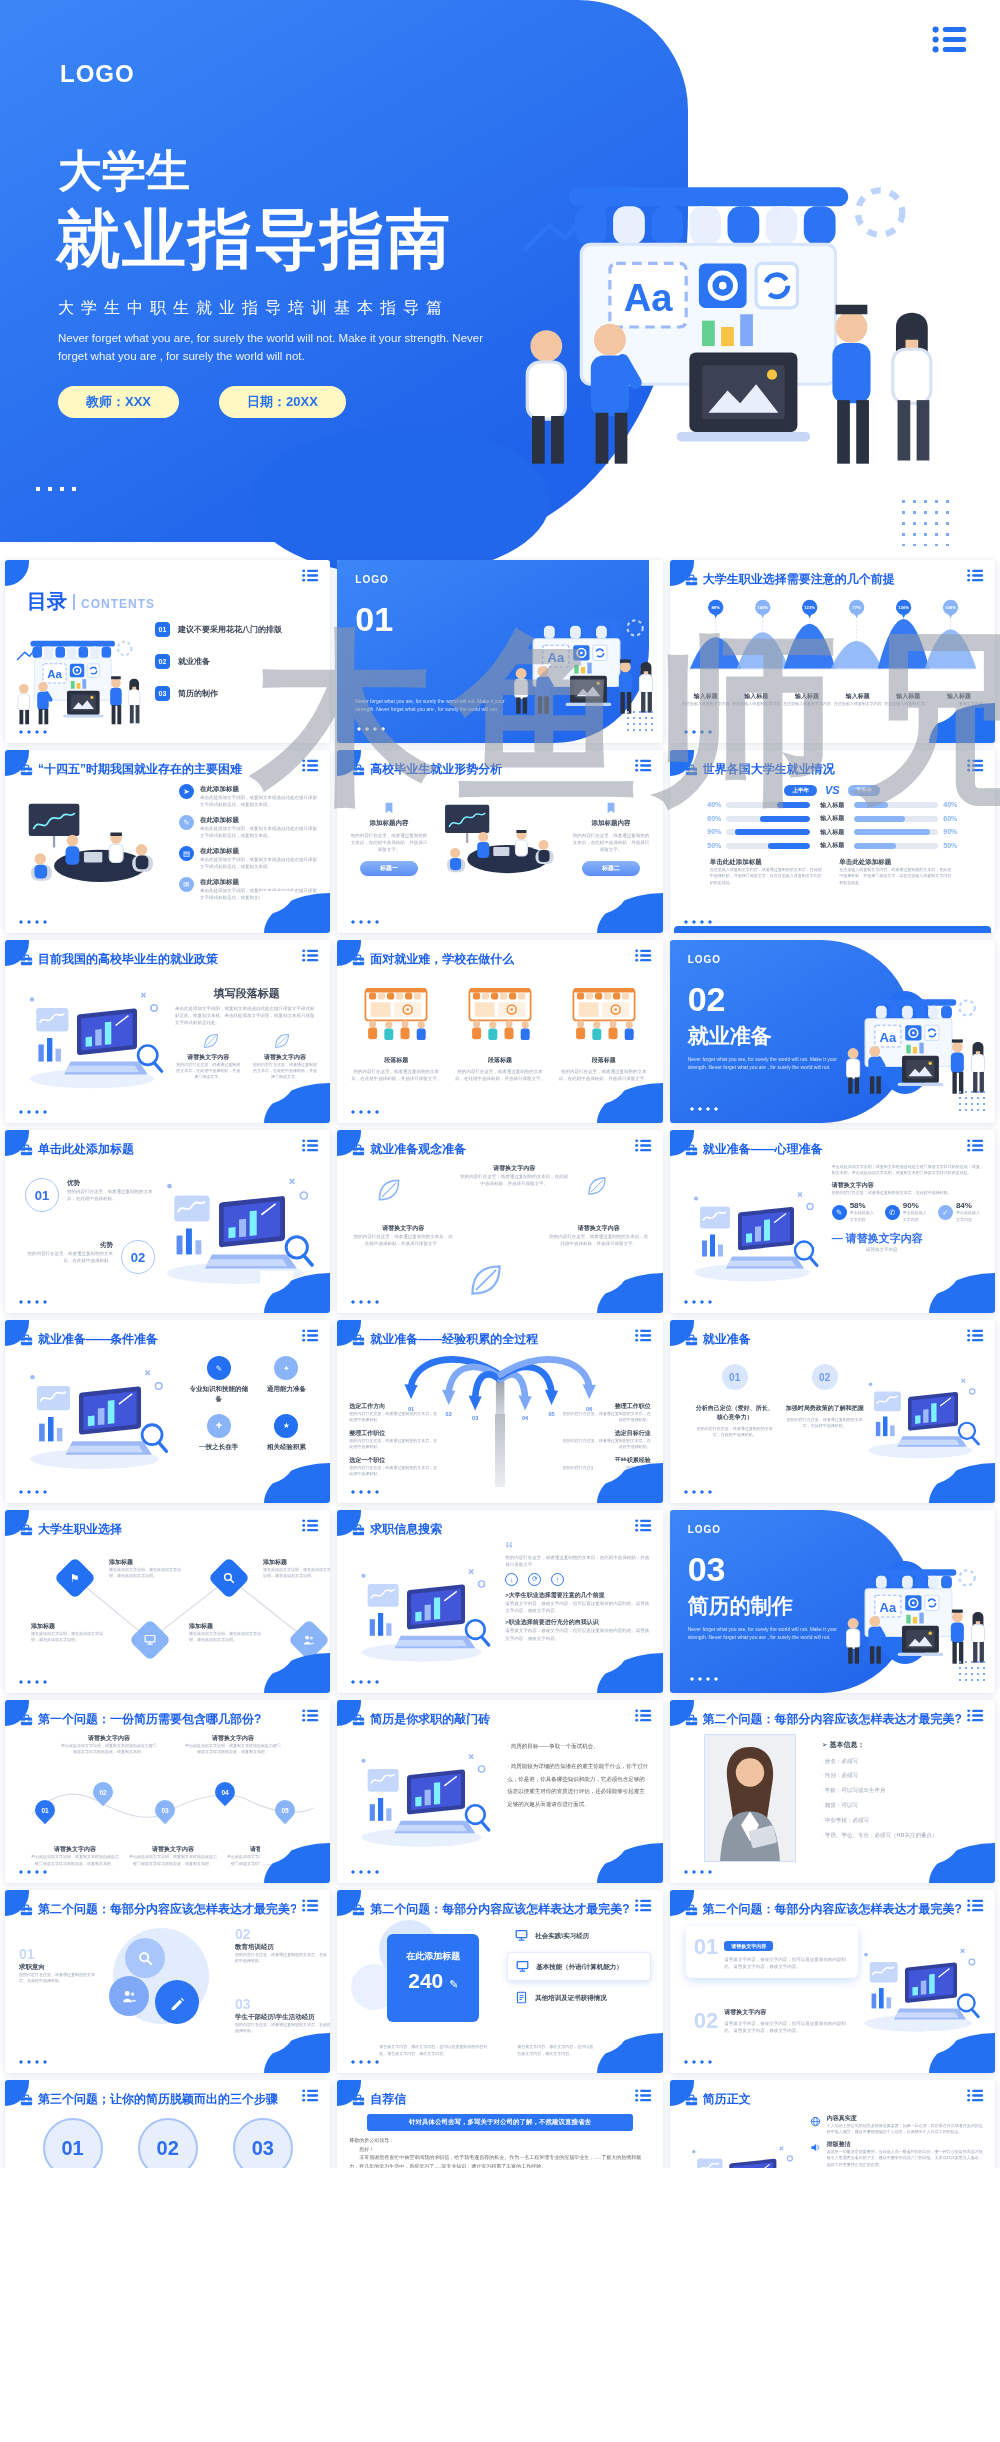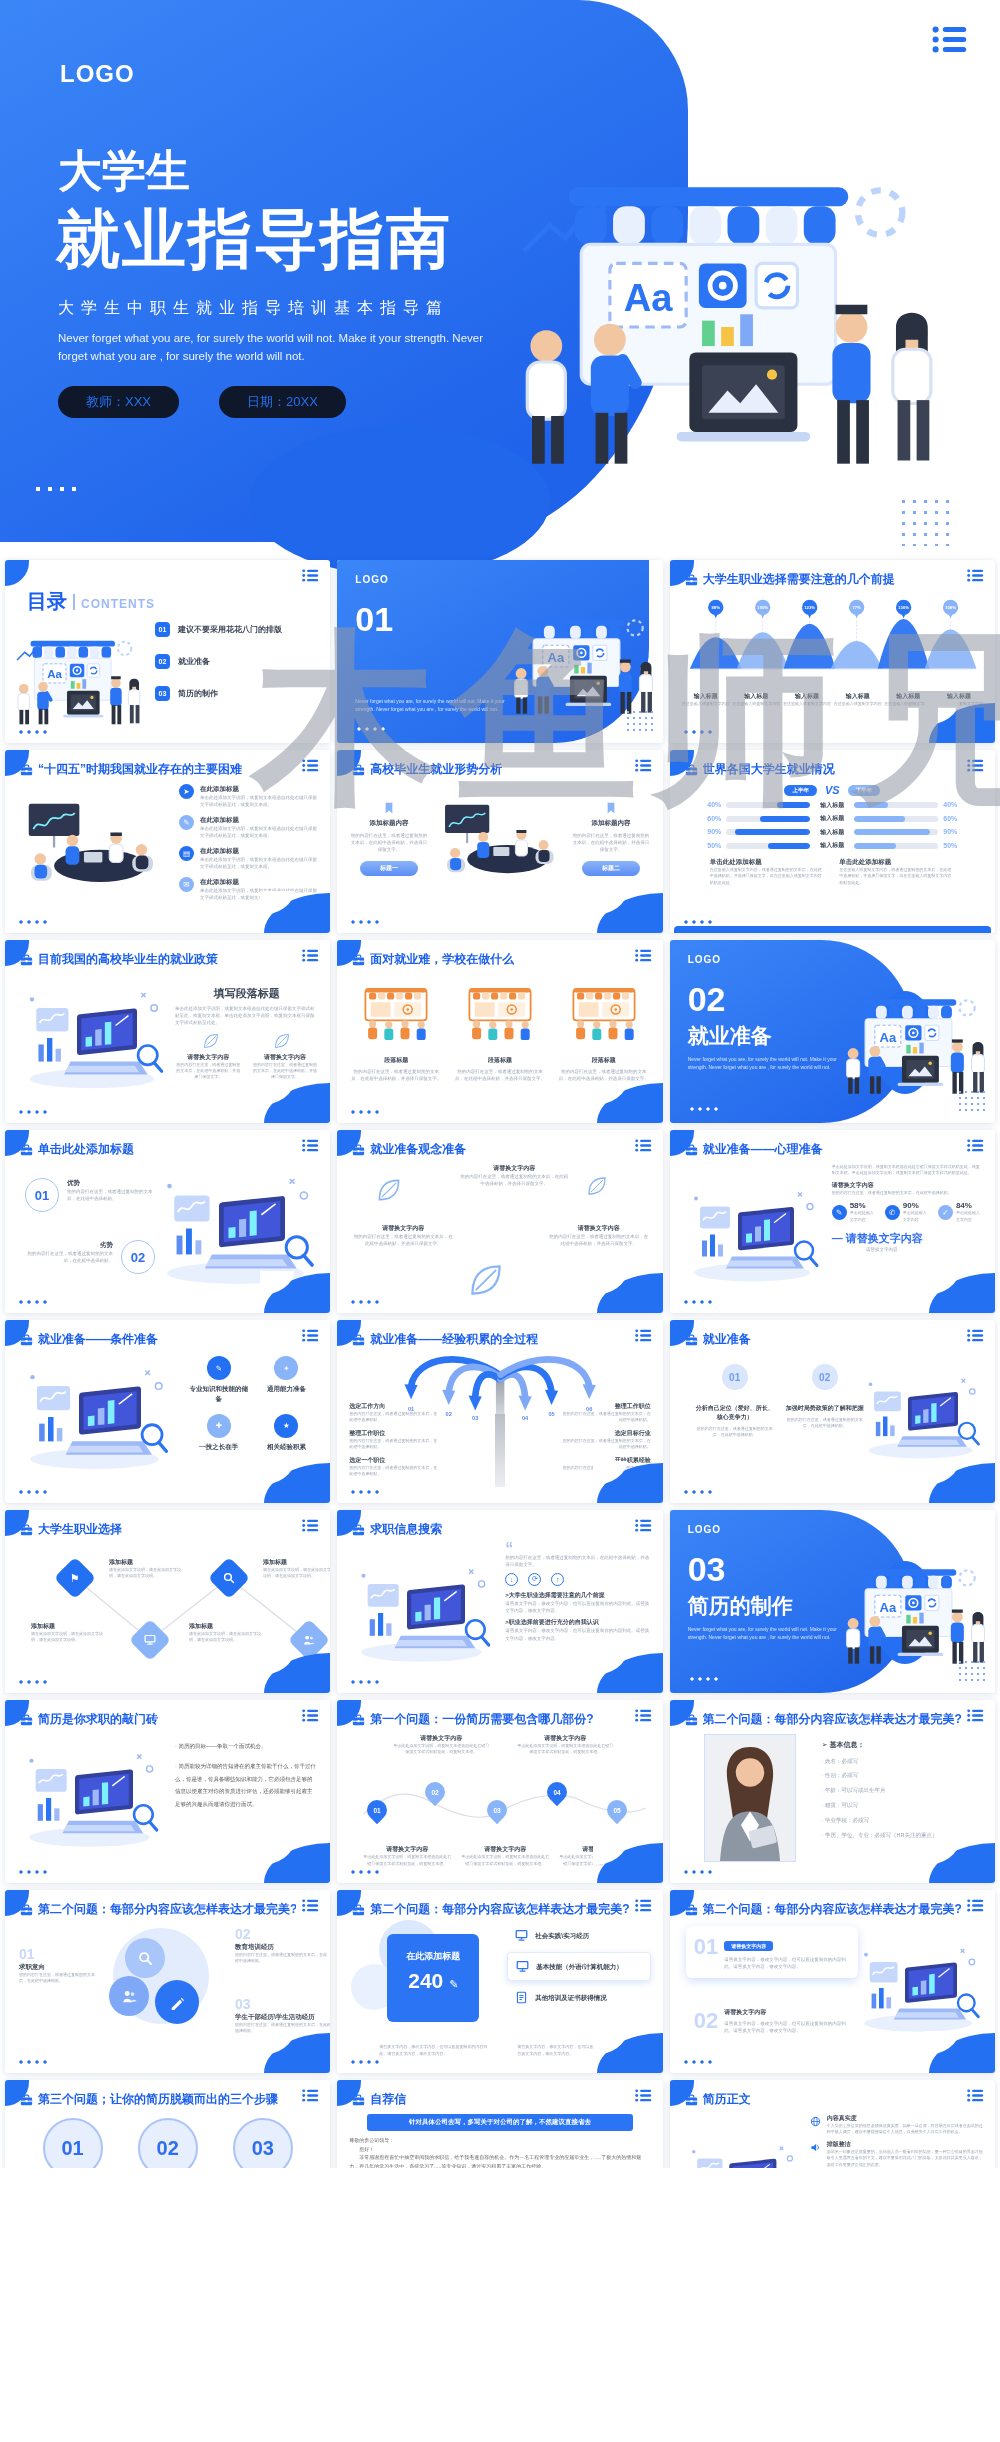--- a/index.html
+++ b/index.html
@@ -9,21 +9,21 @@
 
 .hero{position:absolute;inset:0 0 auto 0;height:560px}
 .hero-blue{position:absolute;left:0;top:0;width:688px;height:542px;background:linear-gradient(150deg,#3b86f7,#1f63ea 80%);border-radius:0 110px 230px 0/0 110px 330px 0}
 .hero-blue::after{content:"";position:absolute;left:250px;bottom:-34px;width:300px;height:150px;background:#2167ec;border-radius:50%}
 .hero-logo{position:absolute;left:60px;top:60px;color:#fff;font-size:24px;font-weight:700;letter-spacing:1px}
 .hero-t1{position:absolute;left:58px;top:142px;color:#fff;font-size:44px;font-weight:700}
 .hero-t2{position:absolute;left:56px;top:196px;color:#fff;font-size:64px;font-weight:700;letter-spacing:2px}
 .hero-sub{position:absolute;left:58px;top:298px;color:#fff;font-size:16px;letter-spacing:7px;font-weight:500}
 .hero-eng{position:absolute;left:58px;top:330px;color:rgba(255,255,255,.92);font-size:11.5px;width:430px;line-height:1.55}
 .hero-pills{position:absolute;left:58px;top:386px;display:flex;gap:40px}
-.pillw{background:#0f172a;color:var(--b);font-weight:400;font-size:13px;padding:7px 28px;border-radius:999px}
+.pillw{background:#fef9c3;color:var(--b);font-weight:700;font-size:13px;padding:7px 28px;border-radius:999px}
 .wdots{background-image:radial-gradient(circle,#fff 2.2px,transparent 2.4px);background-size:12px 6px;width:46px;height:6px}
 .hero .wdots{position:absolute;left:32px;top:486px}
 .licon{color:var(--b)}
 .hero-licon{position:absolute;right:32px;top:26px;width:36px;height:27px}
 .dgrid{background-image:radial-gradient(circle,var(--bl) 1.8px,transparent 2px);background-size:11px 11px}
 .hero-dgrid{position:absolute;right:46px;bottom:14px;width:56px;height:50px}
 .hero-ill{position:absolute;left:505px;top:168px;width:445px;height:318px}
 
 .wm{position:absolute;left:252px;top:596px;font-size:186px;font-weight:700;color:rgba(145,152,163,.55);letter-spacing:14px;white-space:nowrap;z-index:30;pointer-events:none}
 
@@ -1082,46 +1082,20 @@
 
     <div class="card">
       <div class="wedge"></div>
       <svg class="cl licon">
           <use href="#icon-list"></use>
         </svg>
       <div class="ct">
           <svg width="13" height="12">
             <use href="#icon-brief"></use>
           </svg>
-          <span class="t">简历是你求职的敲门砖</span>
-        </div>
-      <div class="cb">
-        <svg class="abs" style="left:0;top:8px;width:145px;height:112px">
-            <use href="#ill-tech"></use>
-          </svg>
-        <div class="abs" style="left:158px;right:2px;top:8px">
-          <div class="f55" style="color:#555">· <span>简历的目标——争取一个面试机会。</span></div>
-          <div class="f55" style="color:#555;margin-top:8px;line-height:2.3">· <span>简历能较为详细的告知潜在的雇主你能干什么，你干过什么，你是谁，你具备哪些知识和能力，它必须包含足够的信息以便雇主对你的资质进行评估，还必须能够引起雇主足够的兴趣从而邀请你进行面试。</span></div>
-        </div>
-      </div>
-      <div class="d4"></div>
-      <div class="wave">
-          <i></i>
-        </div>
-    </div>
-
-    <div class="card">
-      <div class="wedge"></div>
-      <svg class="cl licon">
-          <use href="#icon-list"></use>
-        </svg>
-      <div class="ct">
-          <svg width="13" height="12">
-            <use href="#icon-brief"></use>
-          </svg>
           <span class="t">第一个问题：一份简历需要包含哪几部份?</span>
         </div>
       <div class="cb">
         <div class="abs ctr" style="left:44px;top:0;width:96px">
             <div class="f6 h">请替换文字内容</div>
             <div class="f4 g">单击此处添加文字说明，或复制文本框选自此处右键只保留文字样式粘贴至此，或复制文本框。</div>
           </div>
         <div class="abs ctr" style="left:168px;top:0;width:96px">
             <div class="f6 h">请替换文字内容</div>
             <div class="f4 g">单击此处添加文字说明，或复制文本框选自此处右键只保留文字样式粘贴至此，或复制文本框。</div>
@@ -1151,20 +1125,46 @@
             <div class="f4 g">单击此处添加文字说明，或复制文本框选自此处右键只保留文字样式粘贴至此，或复制文本框。</div>
           </div>
         <div class="abs ctr" style="left:112px;bottom:0;width:88px">
             <div class="f6 h">请替换文字内容</div>
             <div class="f4 g">单击此处添加文字说明，或复制文本框选自此处右键只保留文字样式粘贴至此，或复制文本框。</div>
           </div>
         <div class="abs ctr" style="left:210px;bottom:0;width:88px">
             <div class="f6 h">请替换文字内容</div>
             <div class="f4 g">单击此处添加文字说明，或复制文本框选自此处右键只保留文字样式粘贴至此，或复制文本框。</div>
           </div>
+      </div>
+      <div class="d4"></div>
+      <div class="wave">
+          <i></i>
+        </div>
+    </div>
+
+    <div class="card">
+      <div class="wedge"></div>
+      <svg class="cl licon">
+          <use href="#icon-list"></use>
+        </svg>
+      <div class="ct">
+          <svg width="13" height="12">
+            <use href="#icon-brief"></use>
+          </svg>
+          <span class="t">简历是你求职的敲门砖</span>
+        </div>
+      <div class="cb">
+        <svg class="abs" style="left:0;top:8px;width:145px;height:112px">
+            <use href="#ill-tech"></use>
+          </svg>
+        <div class="abs" style="left:158px;right:2px;top:8px">
+          <div class="f55" style="color:#555">· <span>简历的目标——争取一个面试机会。</span></div>
+          <div class="f55" style="color:#555;margin-top:8px;line-height:2.3">· <span>简历能较为详细的告知潜在的雇主你能干什么，你干过什么，你是谁，你具备哪些知识和能力，它必须包含足够的信息以便雇主对你的资质进行评估，还必须能够引起雇主足够的兴趣从而邀请你进行面试。</span></div>
+        </div>
       </div>
       <div class="d4"></div>
       <div class="wave">
           <i></i>
         </div>
     </div>
 
     <div class="card">
       <div class="wedge"></div>
       <svg class="cl licon">

